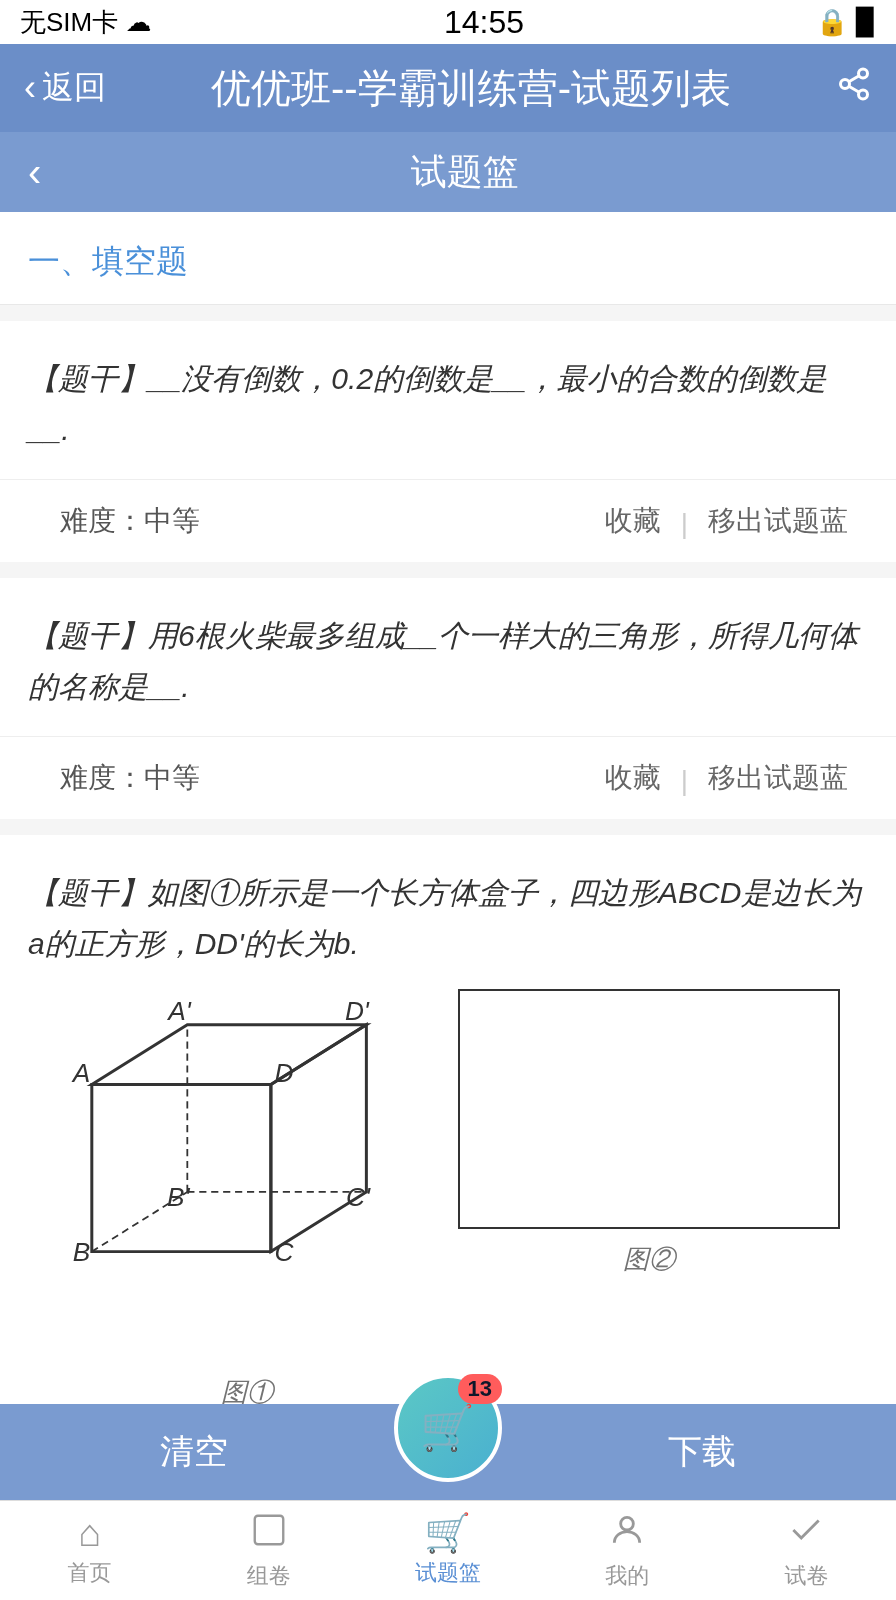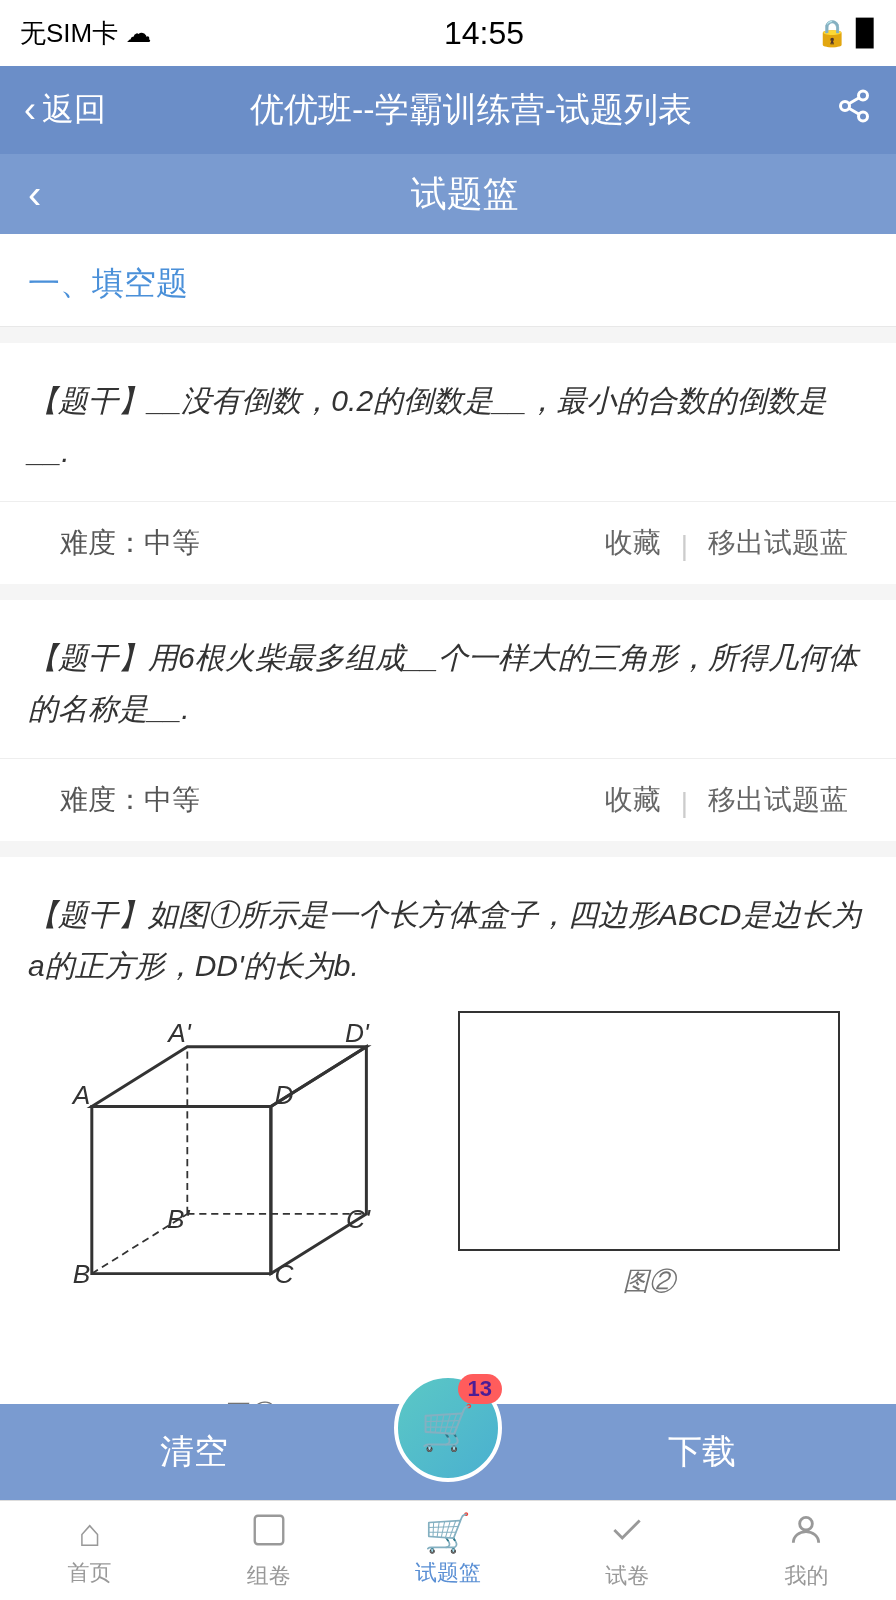--- a/index.html
+++ b/index.html
@@ -12,21 +12,21 @@
       overflow-x: hidden;
     }
 
     
     .status-bar {
       background: #fff;
       display: flex;
       justify-content: space-between;
       align-items: center;
       padding: 0 20px;
-      height: 66px;
+      height: 44px;
       font-size: 26px;
     }
     .status-left { display: flex; align-items: center; gap: 8px; }
     .status-center { font-size: 32px; font-weight: 500; }
     .status-right { display: flex; align-items: center; gap: 6px; }
 
     
     .nav-bar {
       background: #6b8ec8;
       display: flex;
@@ -42,21 +42,21 @@
       font-size: 32px;
       gap: 6px;
       cursor: pointer;
     }
     .nav-back .chevron {
       font-size: 36px;
       font-weight: 300;
     }
     .nav-title {
       color: #fff;
-      font-size: 34px;
+      font-size: 40px;
       font-weight: 500;
       flex: 1;
       text-align: center;
     }
     .nav-share {
       color: #fff;
       font-size: 36px;
       cursor: pointer;
     }
 
@@ -211,21 +211,21 @@
     }
     .cart-icon {
       font-size: 44px;
       color: #fff;
     }
     .cart-badge {
       position: absolute;
       top: -4px;
       right: -4px;
       background: #ff5c5c;
-      color: #4c1d95;
+      color: #0f172a;
       border-radius: 20px;
       font-size: 22px;
       padding: 2px 10px;
       font-weight: bold;
     }
 
     
     .tab-bar {
       display: flex;
       height: 100px;
@@ -400,28 +400,28 @@
       </span>
       <span class="tab-label">组卷</span>
     </div>
     <div class="tab-item active">
       <span class="tab-icon">🛒</span>
       <span class="tab-label" style="color:#5a8fd4;">试题篮</span>
     </div>
     <div class="tab-item">
       <span class="tab-icon">
         <svg width="38" height="38" viewBox="0 0 24 24" fill="none" stroke="#999" stroke-width="1.8">
-          <polyline points="20 6 9 17 4 12"></polyline>
-        </svg>
-      </span>
-      <span class="tab-label">试卷</span>
-    </div>
-    <div class="tab-item">
-      <span class="tab-icon">
-        <svg width="38" height="38" viewBox="0 0 24 24" fill="none" stroke="#999" stroke-width="1.8">
           <circle cx="12" cy="8" r="4"></circle>
           <path d="M4 20c0-4 3.6-7 8-7s8 3 8 7"></path>
         </svg>
       </span>
       <span class="tab-label">我的</span>
     </div>
+    <div class="tab-item">
+      <span class="tab-icon">
+        <svg width="38" height="38" viewBox="0 0 24 24" fill="none" stroke="#999" stroke-width="1.8">
+          <polyline points="20 6 9 17 4 12"></polyline>
+        </svg>
+      </span>
+      <span class="tab-label">试卷</span>
+    </div>
   </div>
 </div>
 
 </body></html>

